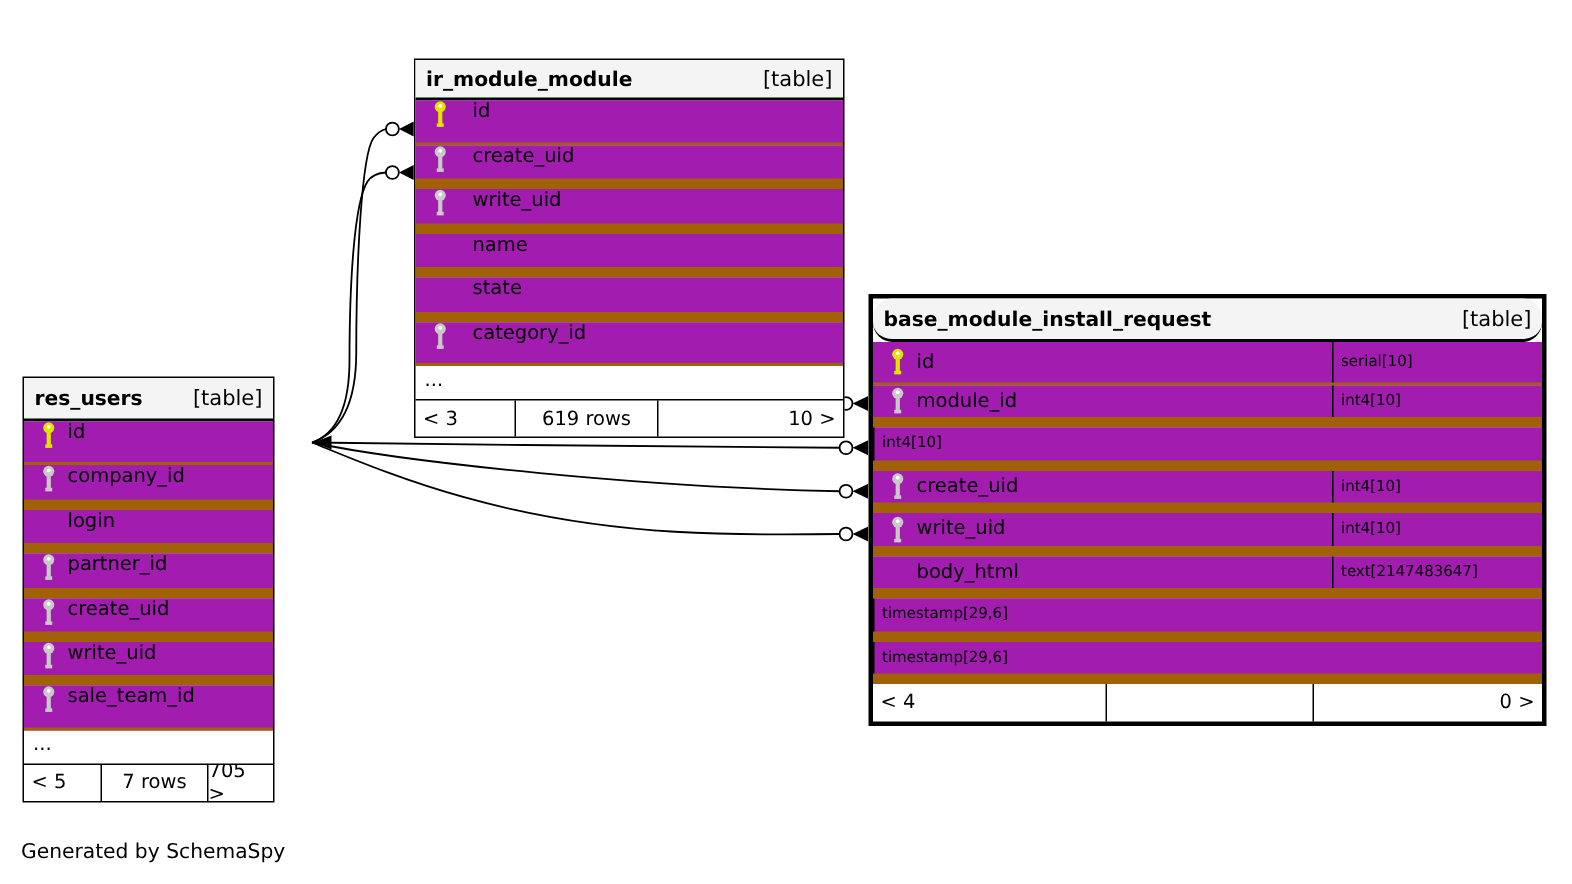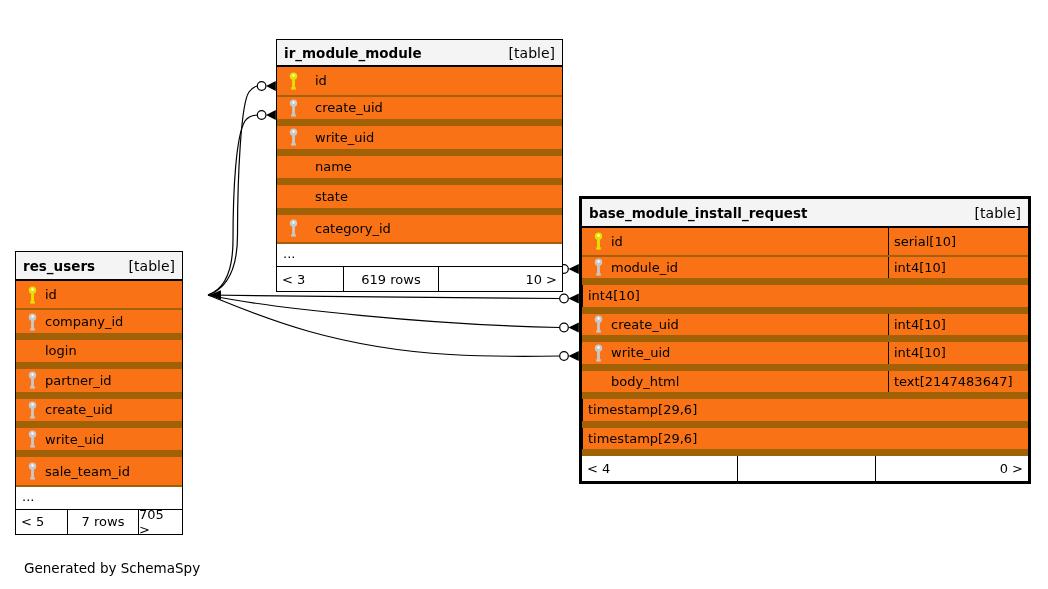--- a/index.html
+++ b/index.html
@@ -10,21 +10,21 @@
   #edges { position:absolute; left:0; top:0; z-index:0; }
 
   .tbl { position:absolute; box-sizing:border-box; border:1.5px solid #000; background:#fff; z-index:1; }
   .thead {
     box-sizing:border-box; display:flex; justify-content:space-between; align-items:center;
     padding:0 7px; background:#f4f4f4; border-bottom:2.5px solid #000;
   }
   .tname { font-weight:bold; font-size:13.5px; white-space:nowrap; }
   .ttag  { font-size:14px; white-space:nowrap; }
 
-  .row { box-sizing:border-box; display:flex; align-items:center; border-bottom:7px solid #a16207; background:#f97316; }
+  .row { box-sizing:border-box; display:flex; border-bottom:7px solid #a16207; background:#a21caf; }
   .row.pk-sep  { border-bottom-width:2px; }
   .row.pre-dots{ border-bottom-width:2.5px; }
   .key { width:9px; height:18px; flex:0 0 9px; margin-left:12px; }
   .key svg { display:block; }
   .pk { color:#e3e300; }
   .fk { color:#c9c9c9; }
   .nokey { visibility:hidden; }
   .cname { margin-left:8px; font-size:13px; white-space:nowrap; }
   .dots { box-sizing:border-box; border-bottom:1px solid #000; font-size:13px; padding-left:6px; line-height:20px; }
   .tfoot { display:flex; font-size:13px; }
@@ -47,30 +47,30 @@
   #tbl-res { left:15px; top:251px; width:168px; }
   #tbl-res .thead { height:29px; }
   #tbl-res .row   { height:29.4px; }
   #tbl-res .dots  { height:23px; }
   #tbl-res .tfoot { height:24px; }
   #tbl-res .fl { width:52px; }
   #tbl-res .fm { width:71px; }
 
   
   #tbl-base { left:579px; top:196px; width:452px; border-width:3px; }
-  #tbl-base .thead { height:29px; }
+  #tbl-base .thead { height:29px;border-radius:13px; }
   #tbl-base .row   { height:28.5px; }
   #tbl-base .tfoot { height:25px; }
   #tbl-base .fl { width:156px; }
   #tbl-base .fm { width:138px; }
   .namecell { flex:0 0 306px; display:flex; align-items:center; height:100%; }
   .typecell { flex:1; border-left:1px solid #000; height:100%; display:flex; align-items:center;
-              padding-left:5px; font-size:13px; white-space:nowrap; }
-
-  #generated-note { position:absolute; left:24px; top:560px; font-size:13.5px; z-index:1; }
+              padding-left:5px; font-size:10px; white-space:nowrap; }
+
+  #generated-note { position:absolute; left:14px; top:560px; font-size:13.5px; z-index:1; }
 </style>
 </head>
 <body>
 
 <svg id="edges" width="1048" height="589">
   <g fill="none" stroke="#000" stroke-width="1.2">
     <path d="M208 295 C231 287 237.5 263 237.5 235 C237.5 175 241 103 249 92 C252 88 254.5 86.7 257.3 86"></path>
     <path d="M208 295 C228 288 233 265 233 240 C233 190 236 135 245 121 C248 116.5 252.8 115.2 257.3 115"></path>
     <path d="M513 53 C537 54 549.5 69 550.5 100 C552 150 545.5 226 552 258.5 C553.5 264.8 556.5 268 559.8 269"></path>
     <path d="M208 295 C320 296.5 470 298 559.8 298.5"></path>

